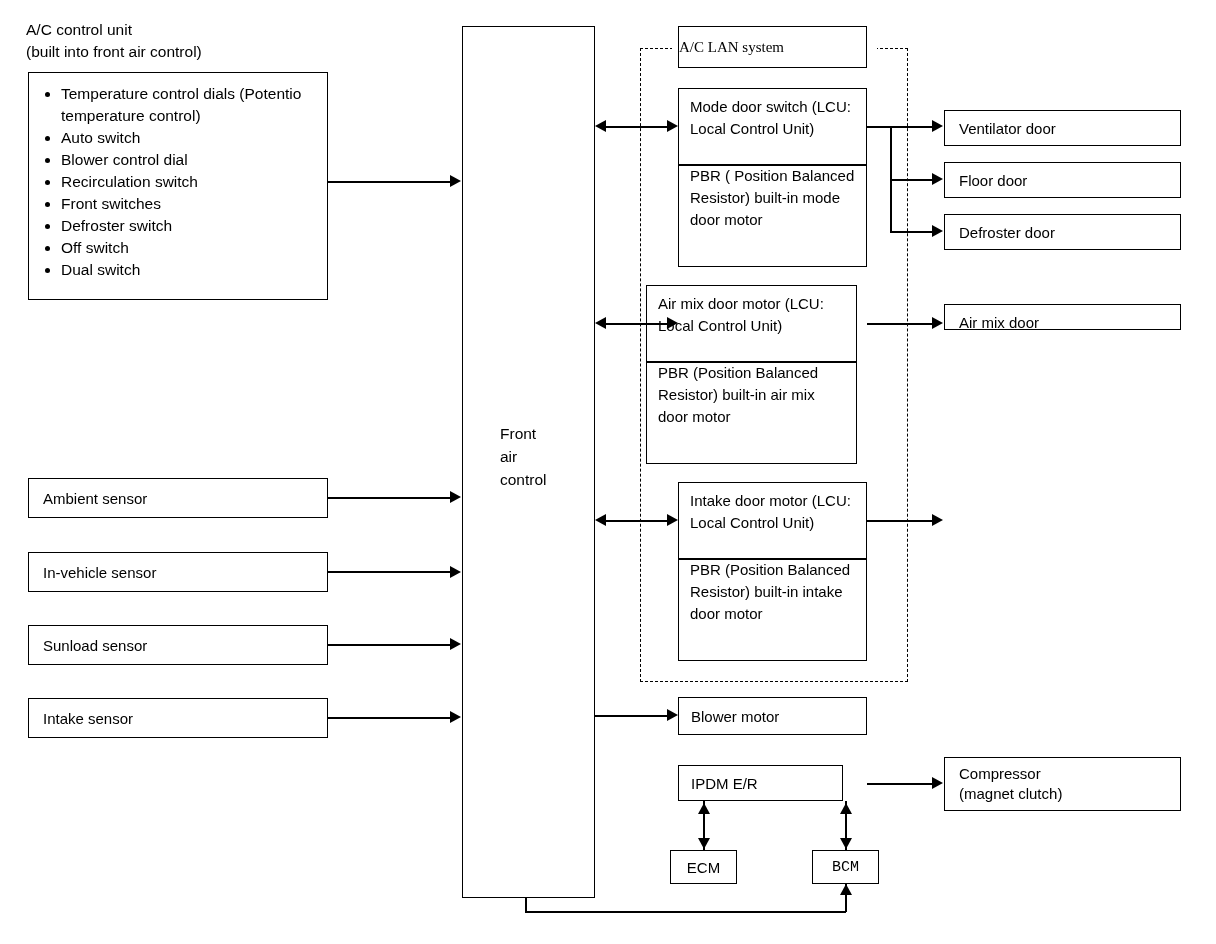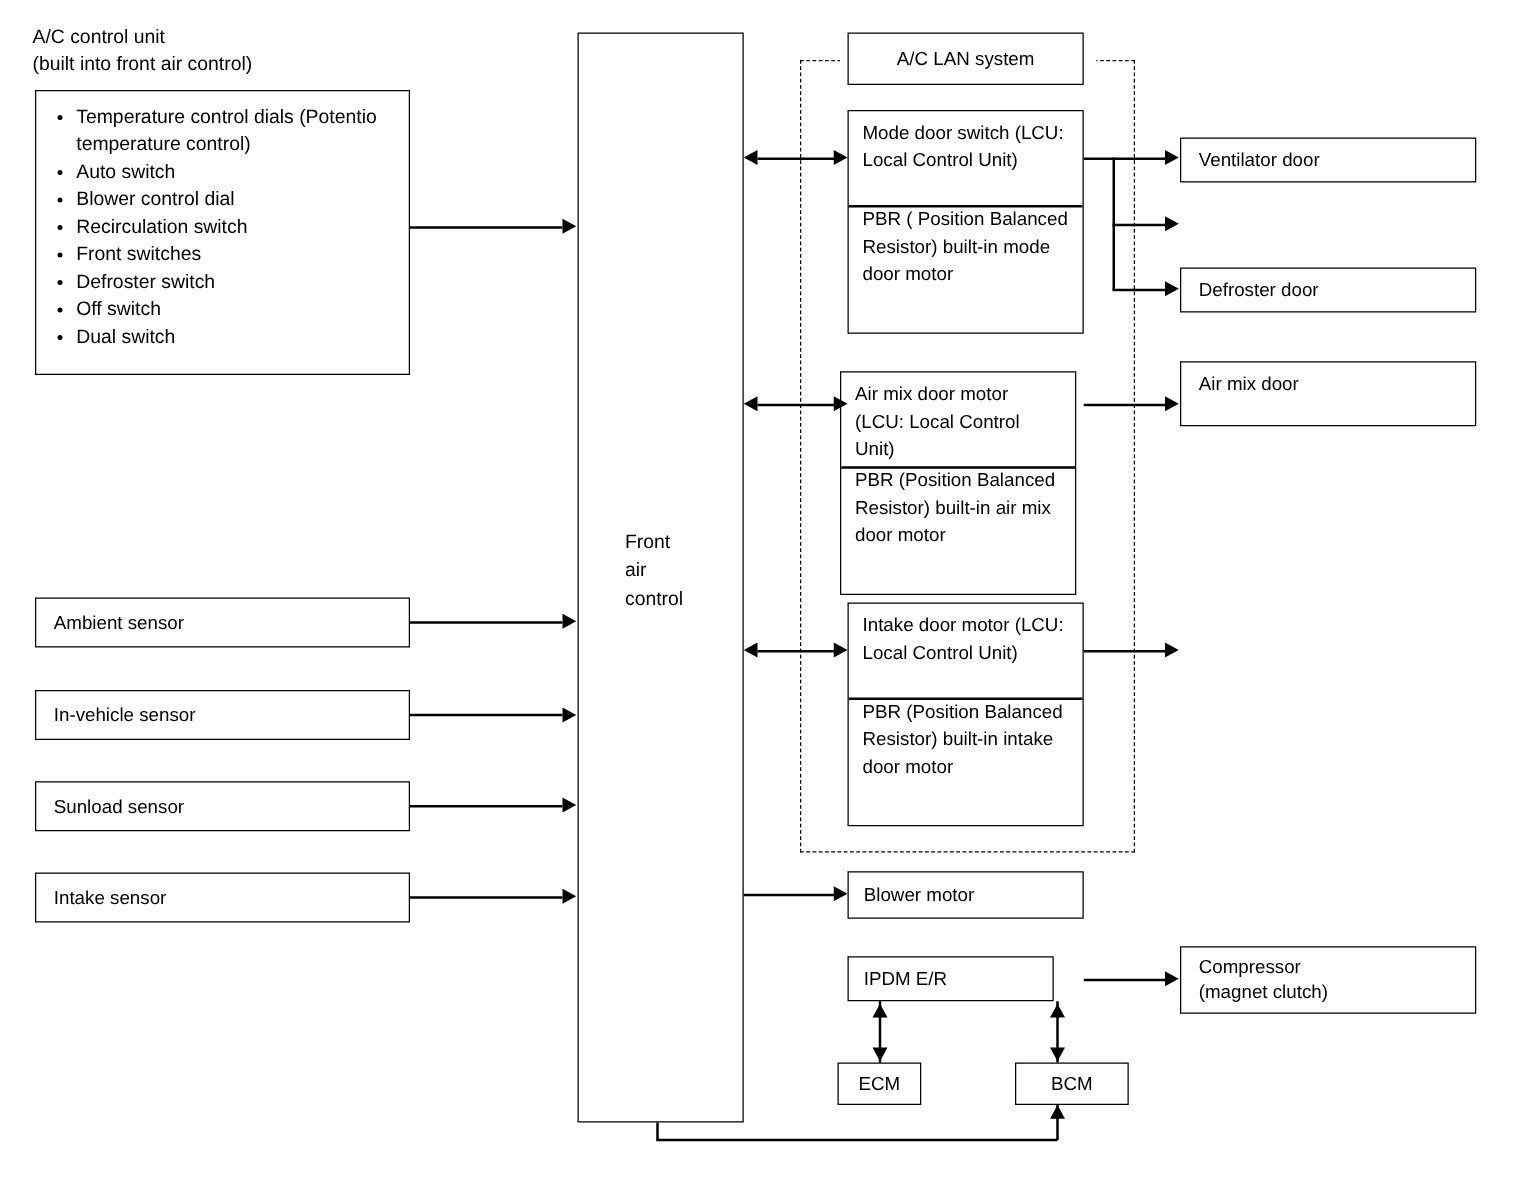--- a/index.html
+++ b/index.html
@@ -156,42 +156,42 @@
   <div class="box" style="left:462px; top:26px; width:133px; height:872px;"></div>
   <div class="fac-label" style="left:500px; top:422px;">Front</div>
   <div class="fac-label" style="left:500px; top:445px;">air</div>
   <div class="fac-label" style="left:500px; top:468px;">control</div>
 
   <div class="dashed-region" style="left:640px; top:48px; width:268px; height:634px;"></div>
 
   <div class="white-gap" style="left:672px; top:40px; width:205px; height:22px;"></div>
 
   <div class="box" style="left:678px; top:26px; width:189px; height:42px;">
-    <div class="pad" style="padding:10px 0; text-align:center;">A/C LAN system</div>
+    <div class="pad" style="padding:10px 0; font-family:Liberation Serif, serif;">A/C LAN system</div>
   </div>
 
   <div class="box" style="left:678px; top:88px; width:189px; height:179px;">
     <div class="pad" style="padding:7px 11px; height:68px; box-sizing:border-box;">Mode door switch (LCU: Local Control Unit)</div>
     <div class="divider" style="top:75px;"></div>
     <div class="pad" style="padding:8px 11px;">PBR ( Position Balanced Resistor) built-in mode door motor</div>
   </div>
 
   <div class="hline" style="left:606px; top:126px; width:62px;"></div>
   <div class="arrow-l" style="left:595px; top:120px;"></div>
   <div class="arrow-r" style="left:667px; top:120px;"></div>
 
   <div class="hline" style="left:867px; top:126px; width:67px;"></div>
   <div class="vline" style="left:890px; top:126px; height:106px;"></div>
   <div class="hline" style="left:890px; top:179px; width:44px;"></div>
   <div class="hline" style="left:890px; top:231px; width:44px;"></div>
   <div class="arrow-r" style="left:932px; top:120px;"></div>
   <div class="arrow-r" style="left:932px; top:173px;"></div>
   <div class="arrow-r" style="left:932px; top:225px;"></div>
 
-  <div class="box" style="left:672px; top:285px; width:189px; height:179px;margin-top:12px;">
+  <div class="box" style="left:646px; top:285px; width:211px; height:179px;">
     <div class="pad" style="padding:7px 11px; height:68px; box-sizing:border-box;">Air mix door motor (LCU: Local Control Unit)</div>
     <div class="divider" style="top:75px;"></div>
     <div class="pad" style="padding:8px 11px;">PBR (Position Balanced Resistor) built-in air mix door motor</div>
   </div>
   <div class="hline" style="left:606px; top:323px; width:62px;"></div>
   <div class="arrow-l" style="left:595px; top:317px;"></div>
   <div class="arrow-r" style="left:667px; top:317px;"></div>
   <div class="hline" style="left:867px; top:323px; width:67px;"></div>
   <div class="arrow-r" style="left:932px; top:317px;"></div>
 
@@ -202,24 +202,27 @@
   </div>
   <div class="hline" style="left:606px; top:520px; width:62px;"></div>
   <div class="arrow-l" style="left:595px; top:514px;"></div>
   <div class="arrow-r" style="left:667px; top:514px;"></div>
   <div class="hline" style="left:867px; top:520px; width:67px;"></div>
   <div class="arrow-r" style="left:932px; top:514px;"></div>
 
   <div class="box" style="left:944px; top:110px; width:237px; height:36px;">
     <div class="pad" style="padding:7px 14px;">Ventilator door</div>
   </div>
+  <div class="box" style="left:944px; top:162px; width:237px; height:36px;">
+    <div class="pad" style="padding:7px 14px;">Floor door</div>
+  </div>
   <div class="box" style="left:944px; top:214px; width:237px; height:36px;">
     <div class="pad" style="padding:7px 14px;">Defroster door</div>
   </div>
-  <div class="box" style="left:944px; top:289px; width:237px; height:52px;">
+  <div class="box" style="left:944px; top:304px; width:237px; height:26px;">
     <div class="pad" style="padding:7px 14px;">Air mix door</div>
   </div>
 
   <div class="box" style="left:678px; top:697px; width:189px; height:38px;">
     <div class="pad" style="padding:8px 12px;">Blower motor</div>
   </div>
   <div class="hline" style="left:595px; top:715px; width:73px;"></div>
   <div class="arrow-r" style="left:667px; top:709px;"></div>
 
   <div class="box" style="left:678px; top:765px; width:165px; height:36px;">
@@ -235,21 +238,21 @@
     </div>
   </div>
 
   <div class="box" style="left:670px; top:850px; width:67px; height:34px;">
     <div class="pad" style="padding:6px 0; text-align:center;">ECM</div>
   </div>
   <div class="vline" style="left:703px; top:801px; height:49px;"></div>
   <div class="arrow-u" style="left:698px; top:803px;"></div>
   <div class="arrow-d" style="left:698px; top:838px;"></div>
 
-  <div class="box" style="left:812px; top:850px; width:91px; height:34px;">
+  <div class="box" style="left:812px; top:850px; width:67px; height:34px;font-family:Liberation Mono, monospace;">
     <div class="pad" style="padding:6px 0; text-align:center;">BCM</div>
   </div>
   <div class="vline" style="left:845px; top:801px; height:49px;"></div>
   <div class="arrow-u" style="left:840px; top:803px;"></div>
   <div class="arrow-d" style="left:840px; top:838px;"></div>
 
   <div class="vline" style="left:525px; top:898px; height:14px;"></div>
   <div class="hline" style="left:525px; top:911px; width:321px;"></div>
   <div class="vline" style="left:845px; top:884px; height:28px;"></div>
   <div class="arrow-u" style="left:840px; top:884px;"></div>

